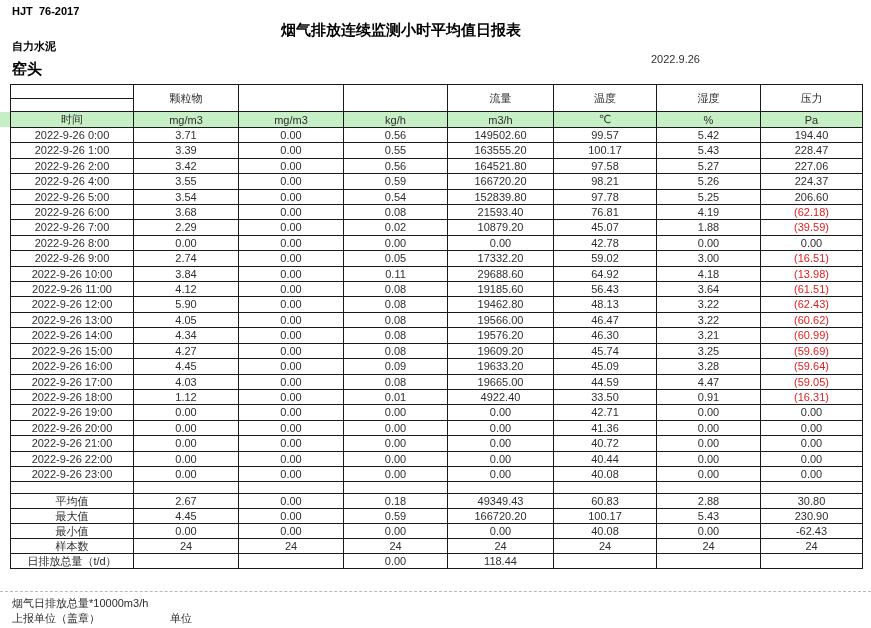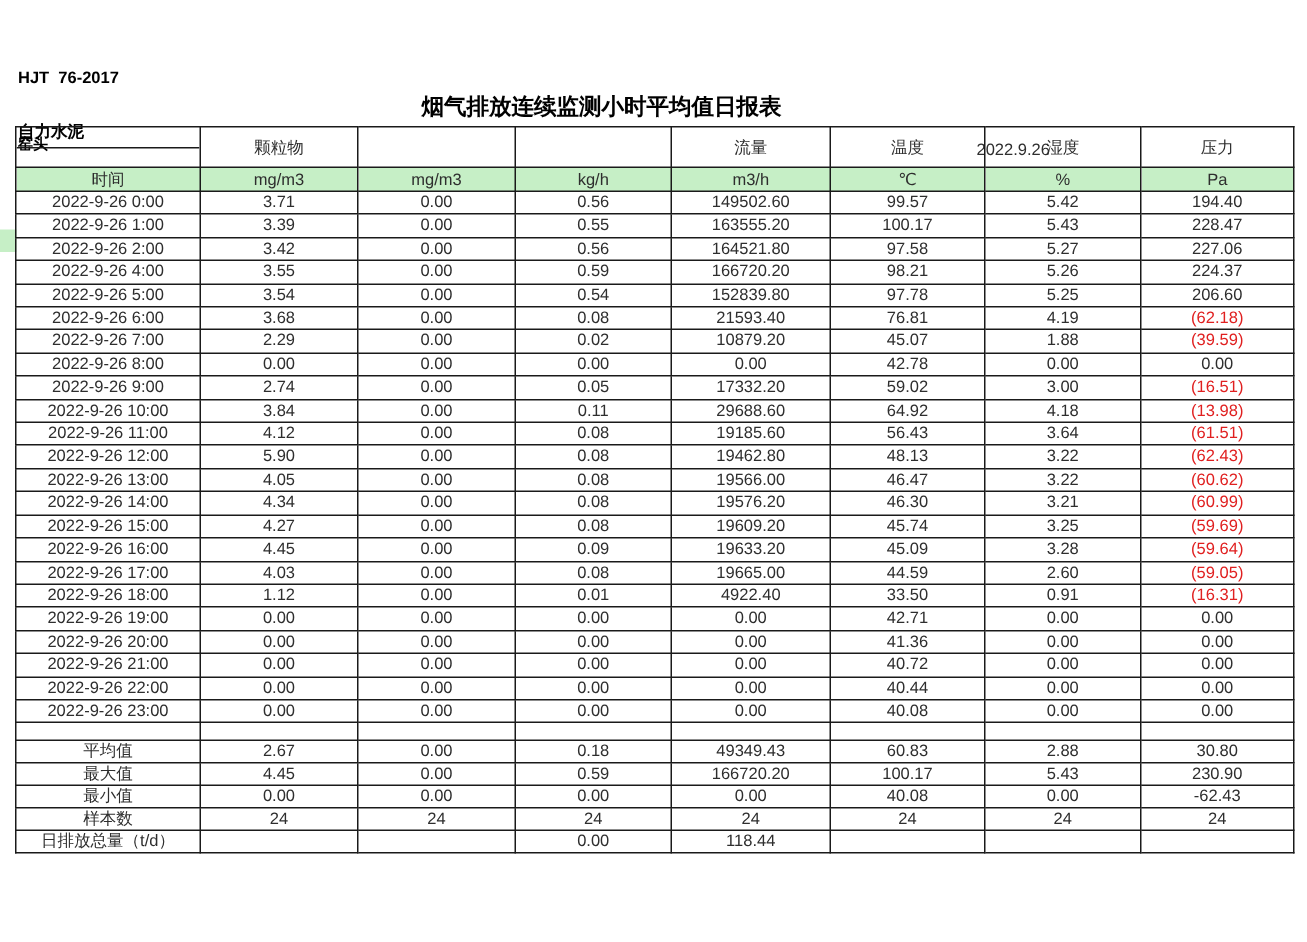--- a/index.html
+++ b/index.html
@@ -7,25 +7,25 @@
     --neg-color:#e02020;
     --line:#1a1a1a;
     --ink:#2e2e2e;
   }
   html,body{margin:0;padding:0;}
   body{
     width:871px;height:628px;position:relative;background:#ffffff;
     font-family:"Liberation Sans","DejaVu Sans",sans-serif;
     color:var(--ink);overflow:hidden;
   }
-  .abs{position:absolute;margin-top:41px;}
+  .abs{position:absolute;}
   .std-no{left:12px;top:5px;font-size:11px;font-weight:bold;color:#000;white-space:pre;}
   .title{left:0;top:21px;width:802px;text-align:center;font-size:15px;font-weight:bold;color:#000;}
   .company{left:12px;top:39px;font-size:11px;font-weight:bold;color:#000;}
-  .location{left:12px;top:48px;font-size:10px;font-weight:bold;color:#000;}
+  .location{left:12px;top:60px;font-size:15px;font-weight:bold;color:#000;}
   .date{left:651px;top:53px;font-size:11px;}
 
   table.report{
     position:absolute;left:10px;top:84px;
     border-collapse:collapse;table-layout:fixed;
     width:852px;font-size:11px;
   }
   table.report td,table.report th{
     border:1px solid var(--line);
     padding:0;margin:0;text-align:center;vertical-align:middle;
@@ -254,21 +254,21 @@
         <td>3.28</td>
         <td class="red">(59.64)</td>
       </tr>
       <tr>
         <td>2022-9-26 17:00</td>
         <td>4.03</td>
         <td>0.00</td>
         <td>0.08</td>
         <td>19665.00</td>
         <td>44.59</td>
-        <td>2.60</td>
+        <td>4.47</td>
         <td class="red">(59.05)</td>
       </tr>
       <tr>
         <td>2022-9-26 18:00</td>
         <td>1.12</td>
         <td>0.00</td>
         <td>0.01</td>
         <td>4922.40</td>
         <td>33.50</td>
         <td>0.91</td>

